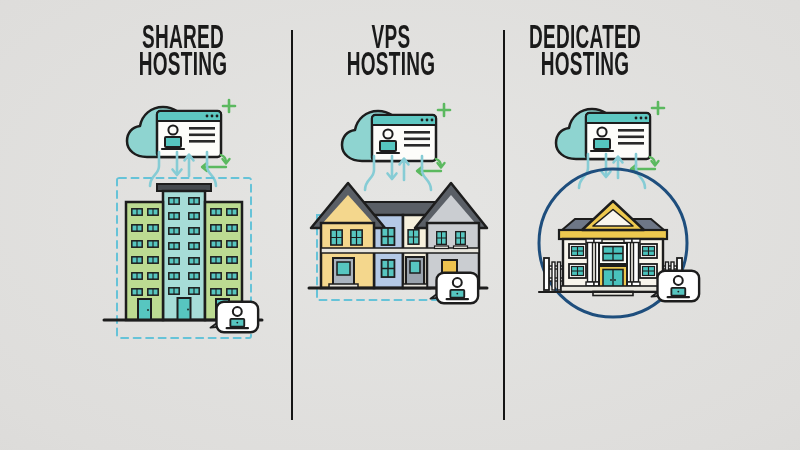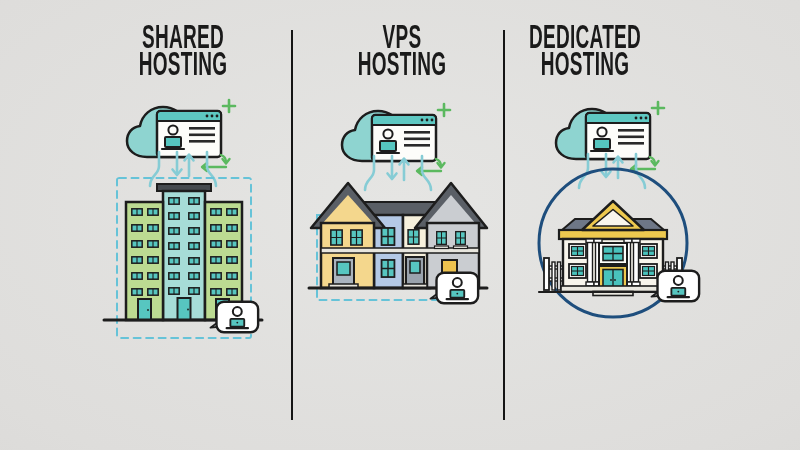--- a/index.html
+++ b/index.html
@@ -157,21 +157,21 @@
       </g>
       <circle cx="46" cy="139" r="0.9" fill="#1d1d1d"></circle>
         <circle cx="86" cy="138.5" r="0.9" fill="#1d1d1d"></circle>
     </g>
     <path d="M2,149 H160" stroke="#1d1d1d" stroke-width="3" stroke-linecap="round"></path>
     <use href="#sym-bubble" xlink:href="#sym-bubble" x="107" y="128" width="52" height="37"></use>
   </svg>
 </div>
 
 <div>
-  <div class="col-title" style="left:272px">
+  <div class="col-title" style="left:261px">
     <span>VPS</span>
     <span>HOSTING</span>
   </div>
   <svg class="abs" style="left:332px;top:101px" width="124" height="76">
       <use href="#sym-cloud-browser" xlink:href="#sym-cloud-browser"></use>
     </svg>
   <svg class="abs" style="left:362px;top:154px" width="72" height="46">
       <use href="#sym-traffic-arrows" xlink:href="#sym-traffic-arrows"></use>
     </svg>
 

